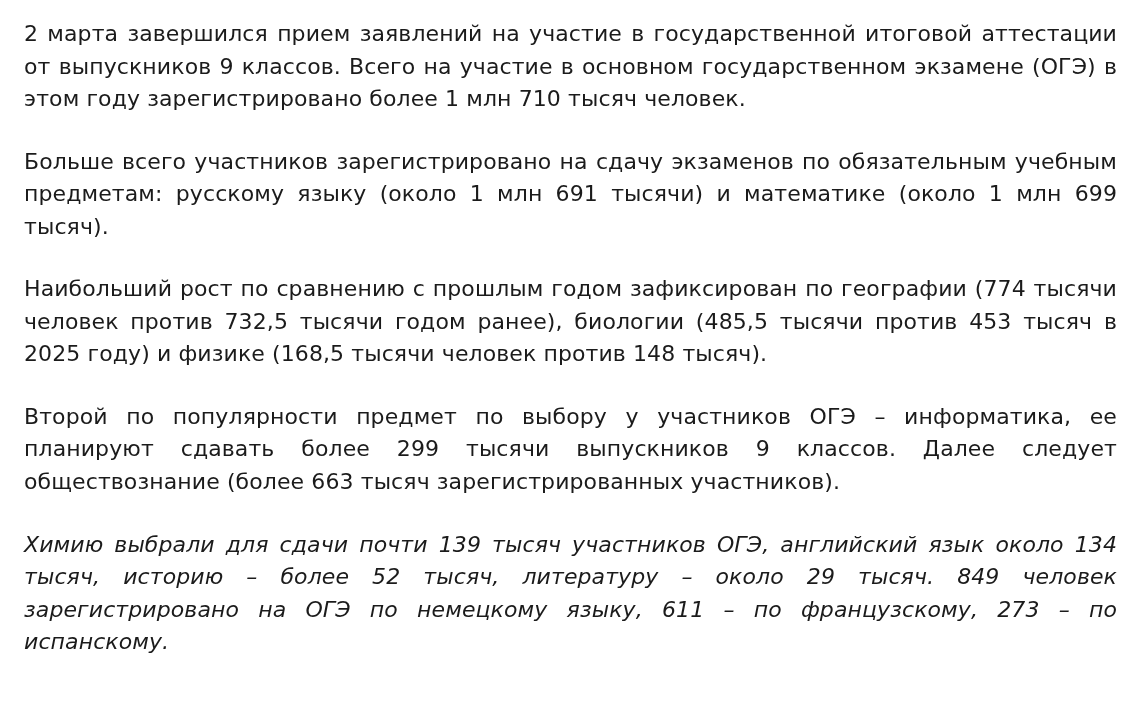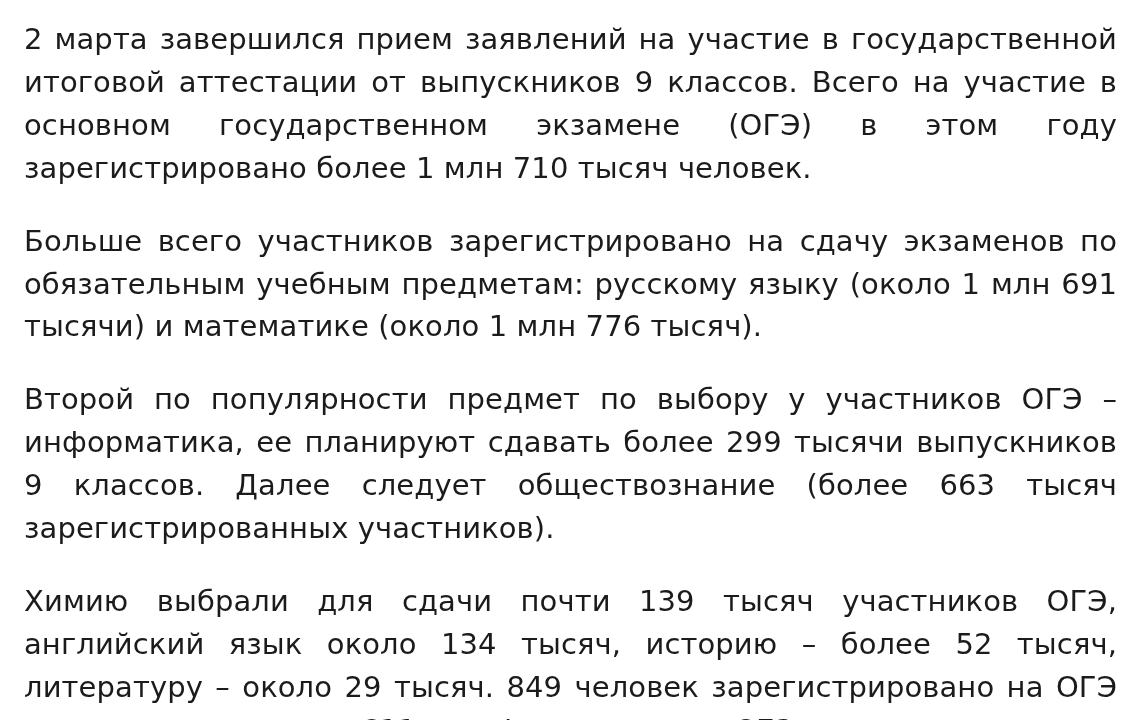--- a/index.html
+++ b/index.html
@@ -14,32 +14,34 @@
     font-family: "DejaVu Sans", sans-serif;
     color: #1a1a1a;
   }
   .article {
     box-sizing: border-box;
     width: 1141px;
     padding: 18px 24px 0 24px;
   }
   .para {
     margin: 0 0 30px 0;
-    font-size: 29px;
+    font-size: 22px;
     line-height: 1.48;
     text-align: justify;
     text-justify: inter-word;
     color: #1b1b1b;
     letter-spacing: 0.1px;
   }
   .para:last-child {
     margin-bottom: 4px;
+    font-style: italic;
   }
 </style>
 </head>
 <body>
 
 <div class="article">
   <p class="para">2 марта завершился прием заявлений на участие в государственной итоговой аттестации от выпускников 9 классов. Всего на участие в основном государственном экзамене (ОГЭ) в этом году зарегистрировано более 1 млн 710 тысяч человек.</p>
-  <p class="para">Больше всего участников зарегистрировано на сдачу экзаменов по обязательным учебным предметам: русскому языку (около 1 млн 691 тысячи) и математике (около 1 млн 776 тысяч).</p>
+  <p class="para">Больше всего участников зарегистрировано на сдачу экзаменов по обязательным учебным предметам: русскому языку (около 1 млн 691 тысячи) и математике (около 1 млн 699 тысяч).</p>
+  <p class="para">Наибольший рост по сравнению с прошлым годом зафиксирован по географии (774 тысячи человек против 732,5 тысячи годом ранее), биологии (485,5 тысячи против 453 тысяч в 2025 году) и физике (168,5 тысячи человек против 148 тысяч).</p>
   <p class="para">Второй по популярности предмет по выбору у участников ОГЭ – информатика, ее планируют сдавать более 299 тысячи выпускников 9 классов. Далее следует обществознание (более 663 тысяч зарегистрированных участников).</p>
   <p class="para">Химию выбрали для сдачи почти 139 тысяч участников ОГЭ, английский язык около 134 тысяч, историю – более 52 тысяч, литературу – около 29 тысяч. 849 человек зарегистрировано на ОГЭ по немецкому языку, 611 – по французскому, 273 – по испанскому.</p>
 </div>
 
 </body></html>

